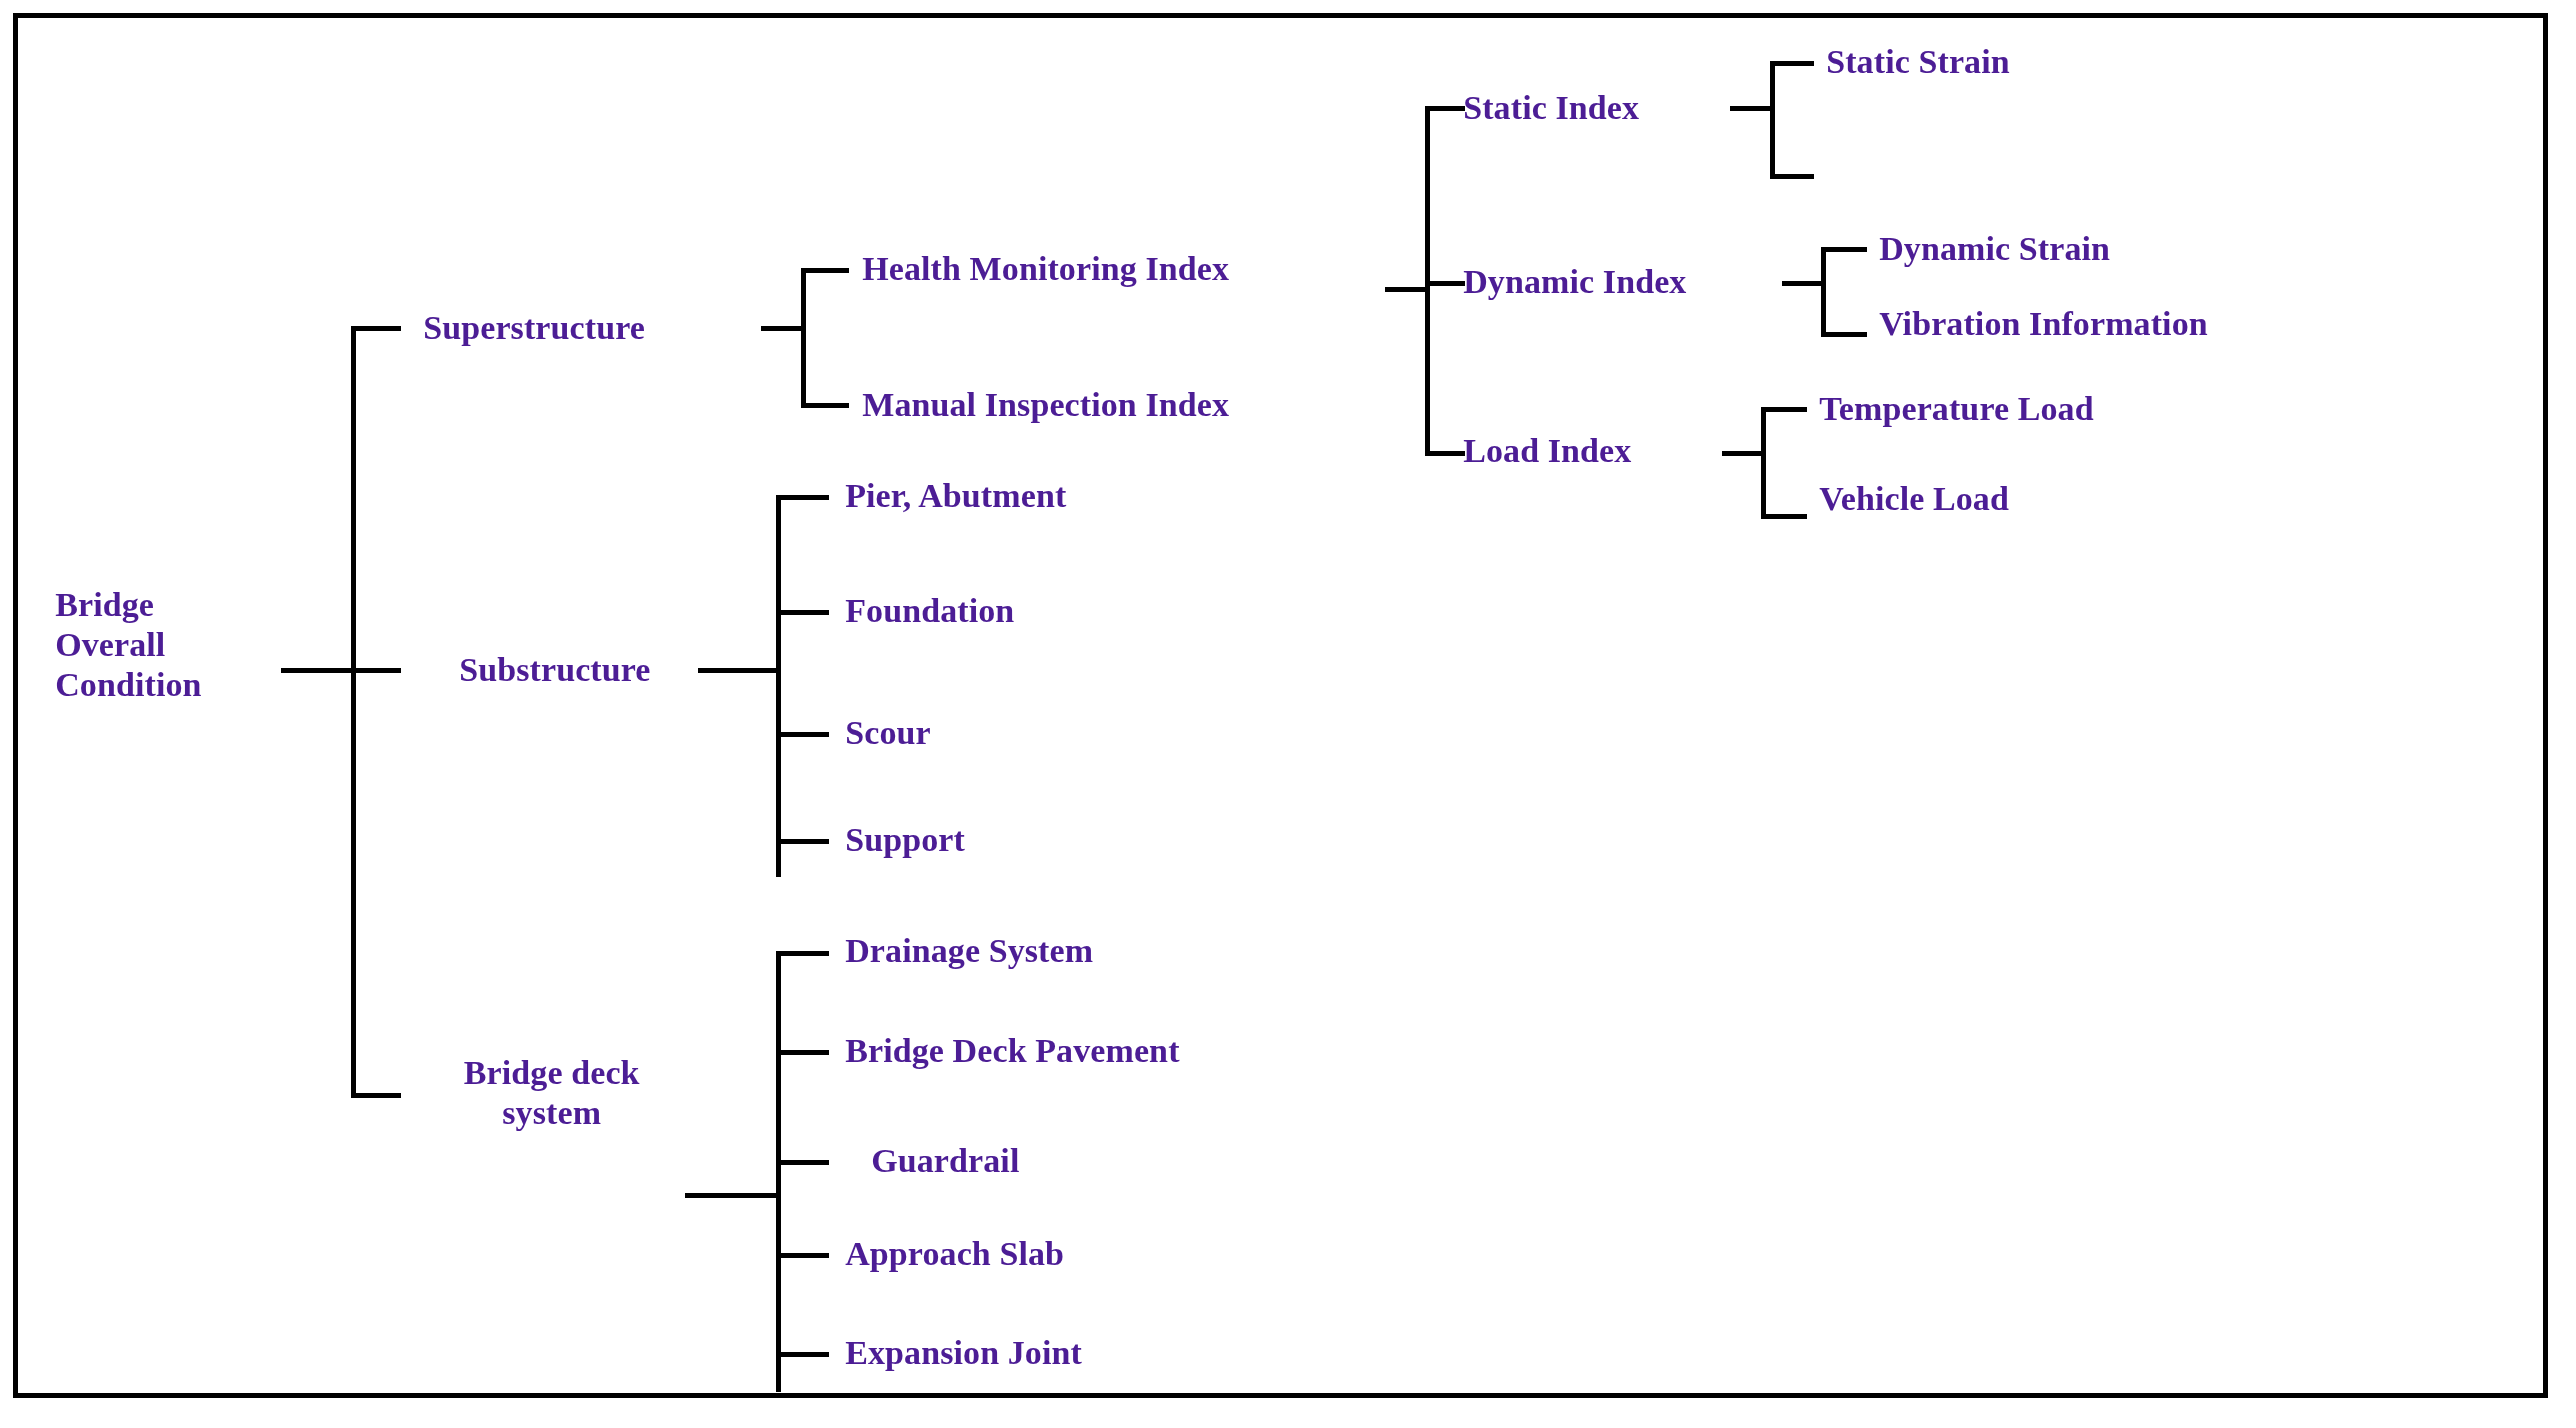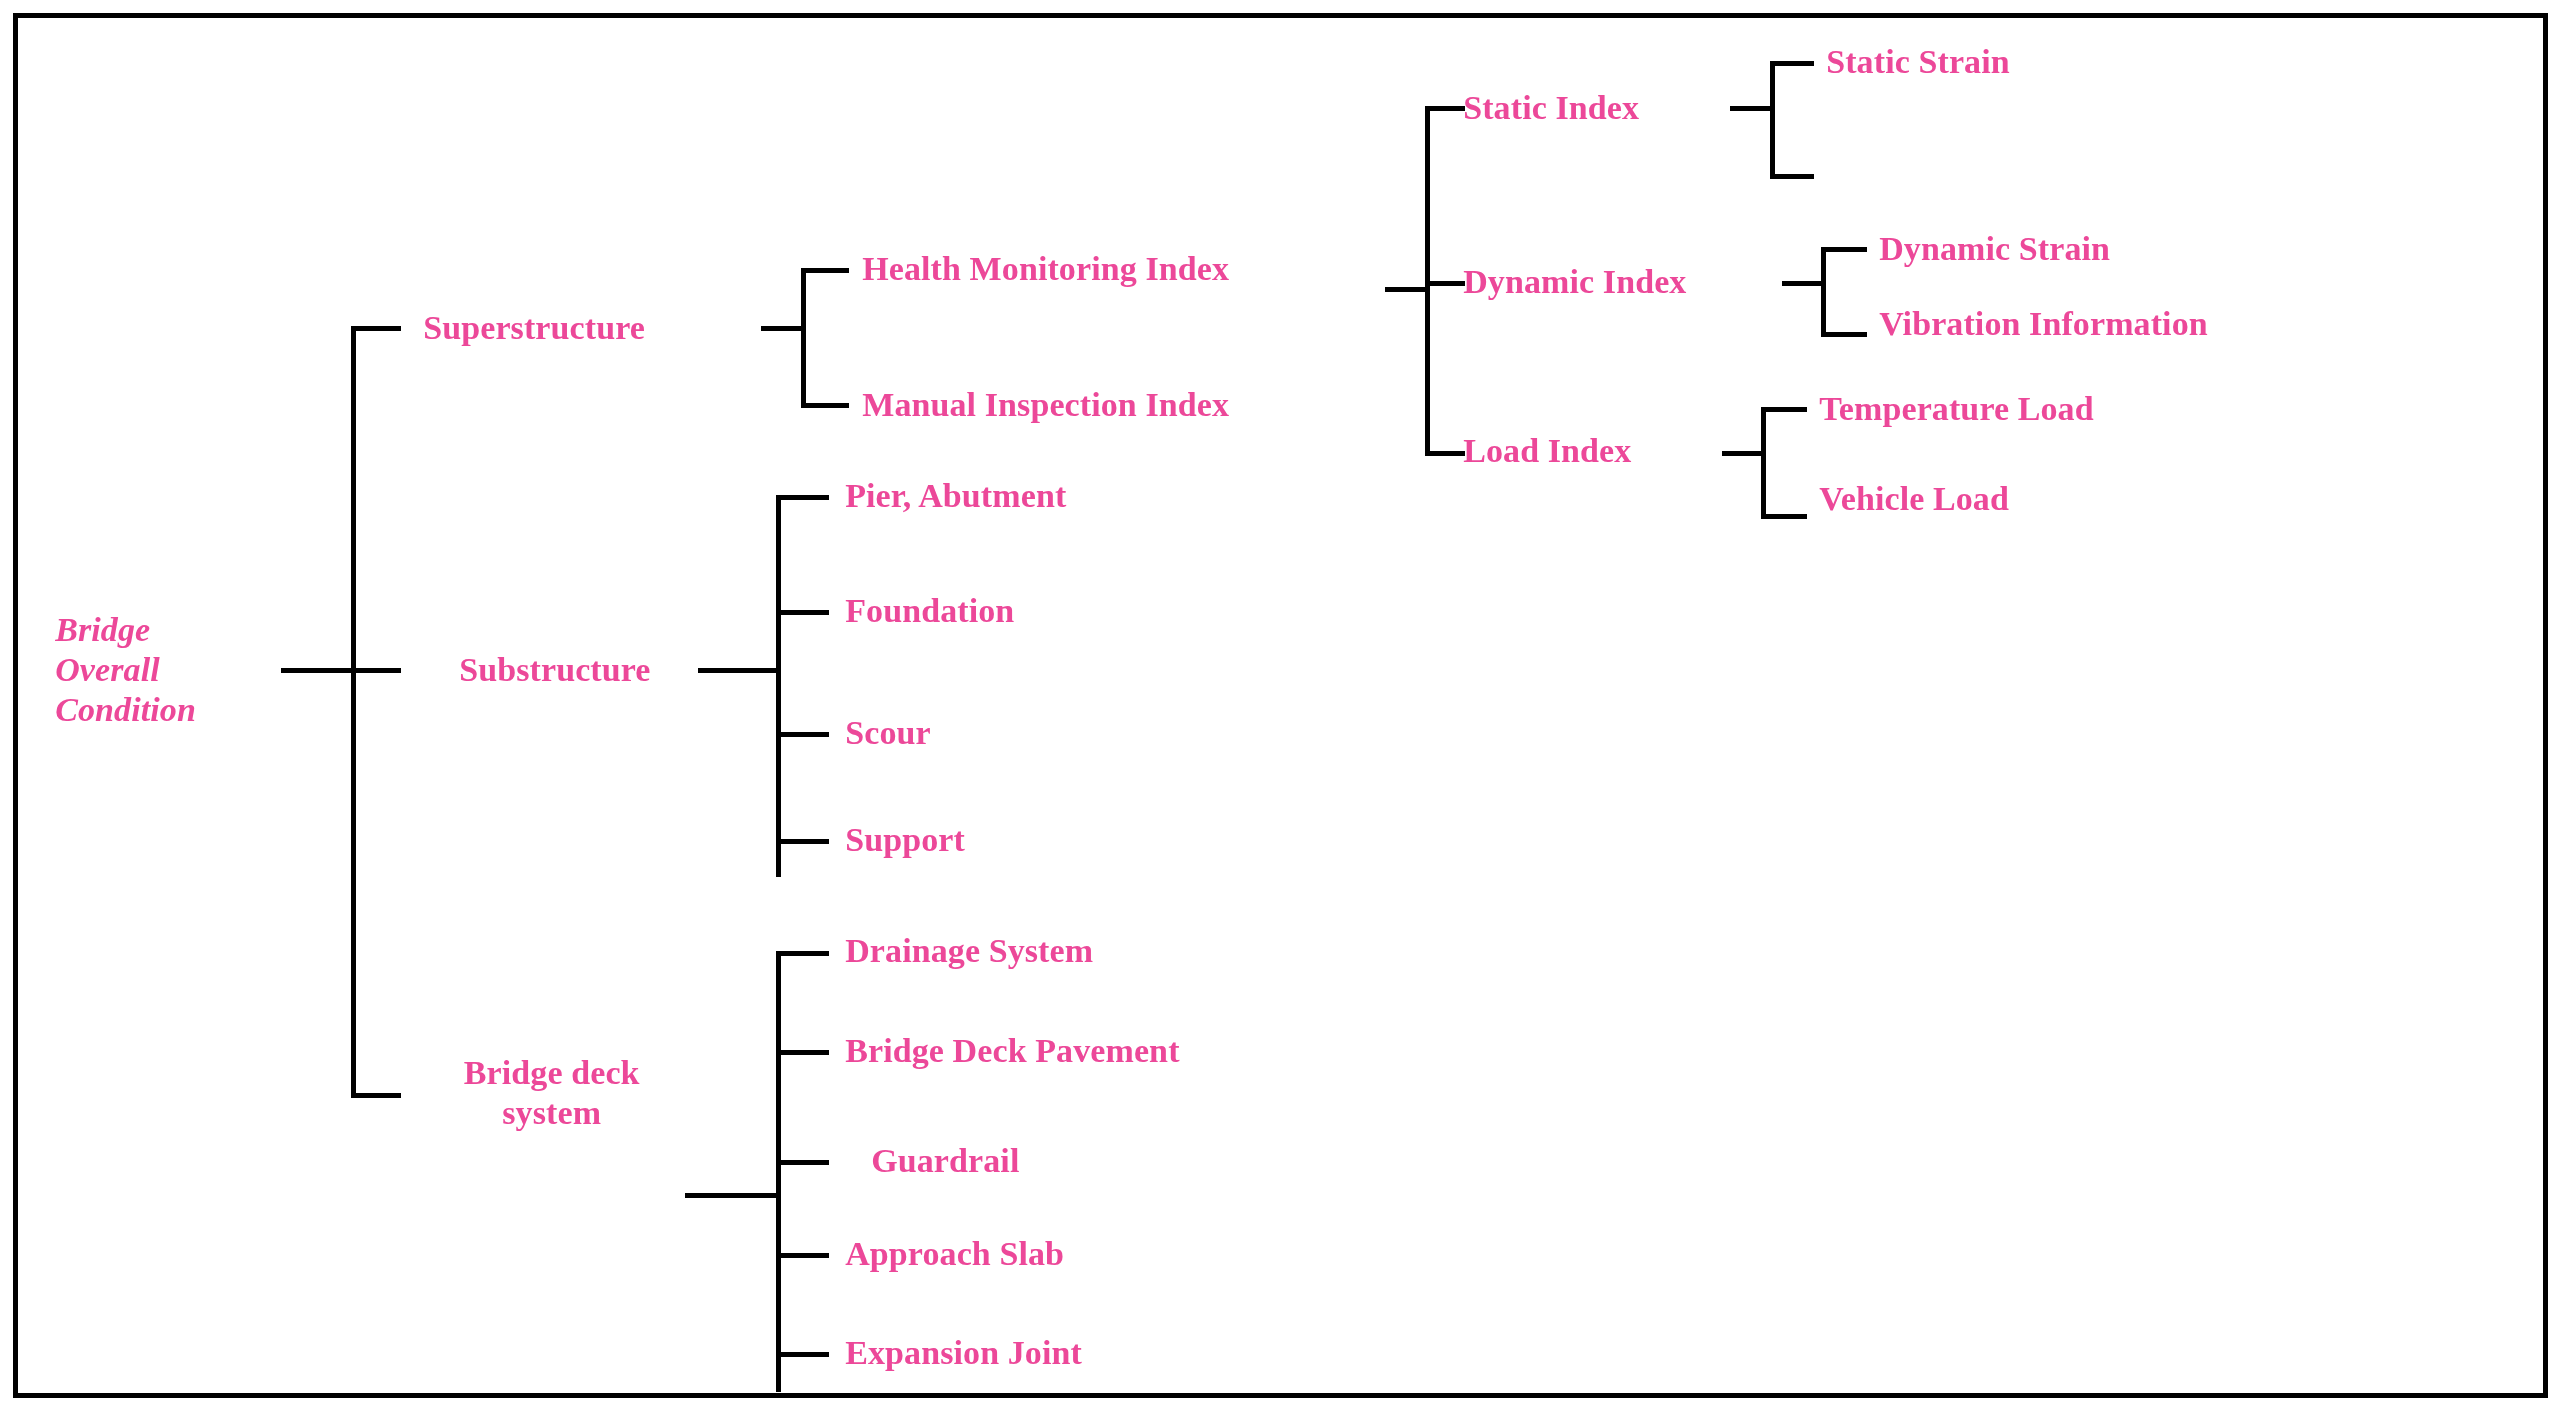--- a/index.html
+++ b/index.html
@@ -21,21 +21,21 @@
     width: 2535px;
     height: 1385px;
     border: 5.1px solid #000000;
     box-sizing: border-box;
     background: #ffffff;
   }
 
   .node {
     position: absolute;
     font-weight: bold;
-    color: #ec4899;
+    color: #4c1d95;
     font-size: 34px;
     line-height: 1.18;
     white-space: pre-line;
     letter-spacing: 0.1px;
   }
 
   .conn {
     position: absolute;
     background: #000000;
   }
@@ -45,21 +45,21 @@
   
   #root-node {
     text-align: left;
   }
 </style>
 </head>
 <body>
 
 <div id="diagram-frame">
 
-  <div class="node" id="root-node" style="left:37px; top:592px; width:220px;font-style:italic;">Bridge
+  <div class="node" id="root-node" style="left:37px; top:567px; width:220px;">Bridge
 Overall
 Condition</div>
 
   <div class="conn h" style="left:263px; top:650px; width:75px;"></div>
 
   <div class="conn v" style="left:333px; top:308px; height:771px;"></div>
 
   <div class="conn h" style="left:333px; top:308px; width:50px;"></div>
 
   <div class="conn h" style="left:333px; top:650px; width:50px;"></div>

